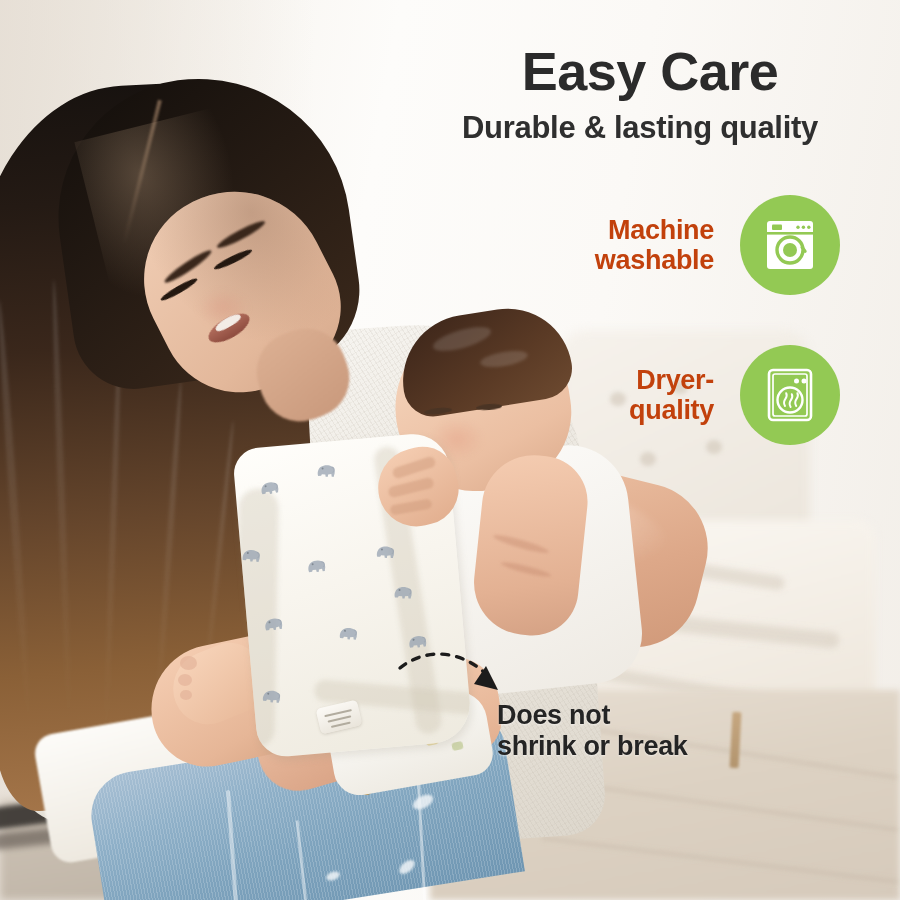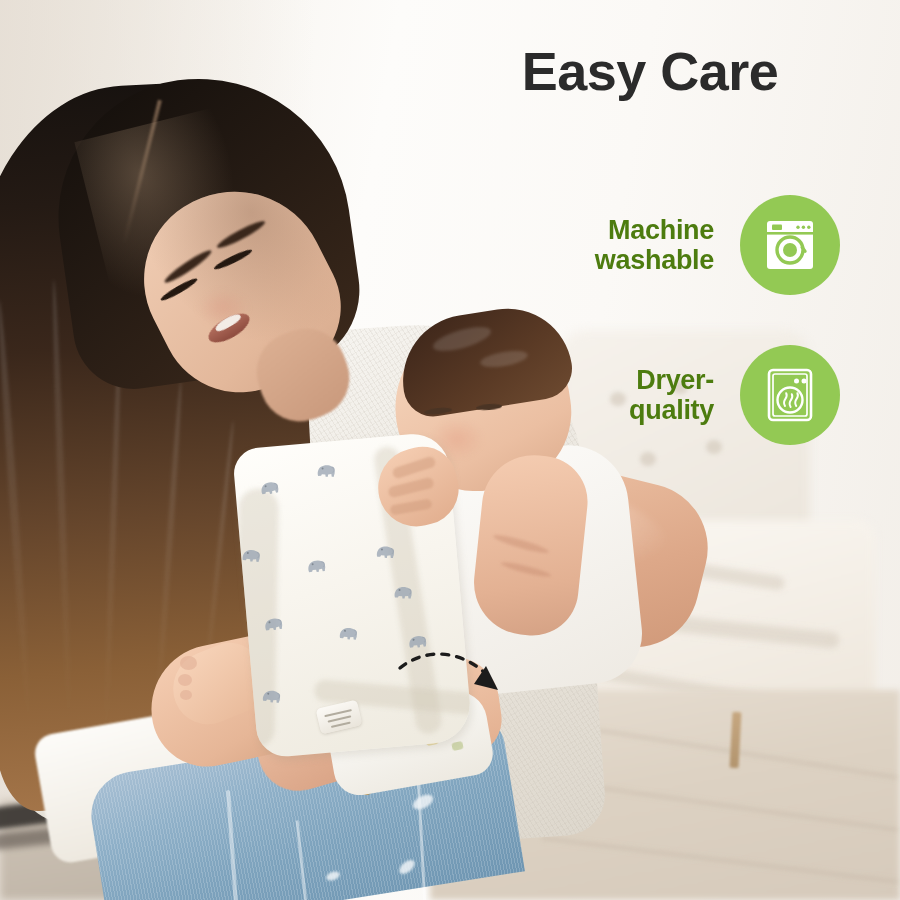--- a/index.html
+++ b/index.html
@@ -301,21 +301,21 @@
     font-size:31px;font-weight:600;letter-spacing:-.3px;
     color:#2f2f2f;
   }
 
   
   .feature{
     position:absolute;display:flex;align-items:center;justify-content:flex-end;gap:26px;
   }
   .feature-label{
     text-align:right;font-size:27px;font-weight:600;line-height:1.13;
-    color:#4d7c0f;letter-spacing:-.3px;white-space:pre-line;margin-left:28px;
+    color:#c2410c;letter-spacing:-.3px;white-space:pre-line;margin-left:28px;
   }
   .badge{
     width:100px;height:100px;border-radius:50%;
     display:flex;align-items:center;justify-content:center;flex:0 0 auto;
   }
 
   
   .arrow-wrap{position:absolute;left:390px;top:640px;width:140px;height:70px;}
   .callout{
     position:absolute;left:497px;top:700px;
@@ -500,20 +500,21 @@
     <div class="finger" style="left:390px;top:502px;width:42px;height:10px;transform:rotate(-10deg);"></div>
 
     <div class="muslin-tag">
       <div class="tag-line" style="left:7px;top:8px;width:28px;height:2px;"></div>
       <div class="tag-line" style="left:9px;top:14px;width:24px;height:2px;"></div>
       <div class="tag-line" style="left:11px;top:20px;width:20px;height:2px;"></div>
     </div>
   </div>
 
   <div class="headline">Easy Care</div>
+  <div class="subhead">Durable &amp; lasting quality</div>
 
   <div class="feature" style="left:560px;top:195px;width:280px;height:100px;">
     <div class="feature-label">Machine
 washable</div>
     <div class="badge" style="background:#93c954;">
       <svg width="58" height="58" viewBox="0 0 58 58">
         <rect x="6" y="5" width="46" height="48" rx="3" fill="#ffffff"></rect>
         <rect x="6" y="16" width="46" height="2.6" fill="#93c954"></rect>
         <rect x="11" y="8.5" width="10" height="5.5" rx="1" fill="#93c954"></rect>
         <circle cx="37" cy="11.2" r="1.7" fill="#93c954"></circle>
@@ -543,14 +544,16 @@
     </div>
   </div>
 
   <div class="arrow-wrap">
     <svg width="140" height="70" viewBox="0 0 140 70">
       <path d="M10 28 C 34 8, 72 8, 100 38" fill="none" stroke="#1c1c1c" stroke-width="3.4" stroke-linecap="round" stroke-dasharray="7 8"></path>
       <path d="M96 26 L108 50 L84 44 Z" fill="#1c1c1c"></path>
     </svg>
   </div>
 
+  <div class="callout">Does not
+shrink or break</div>
 
 </div>
 
 </body></html>

